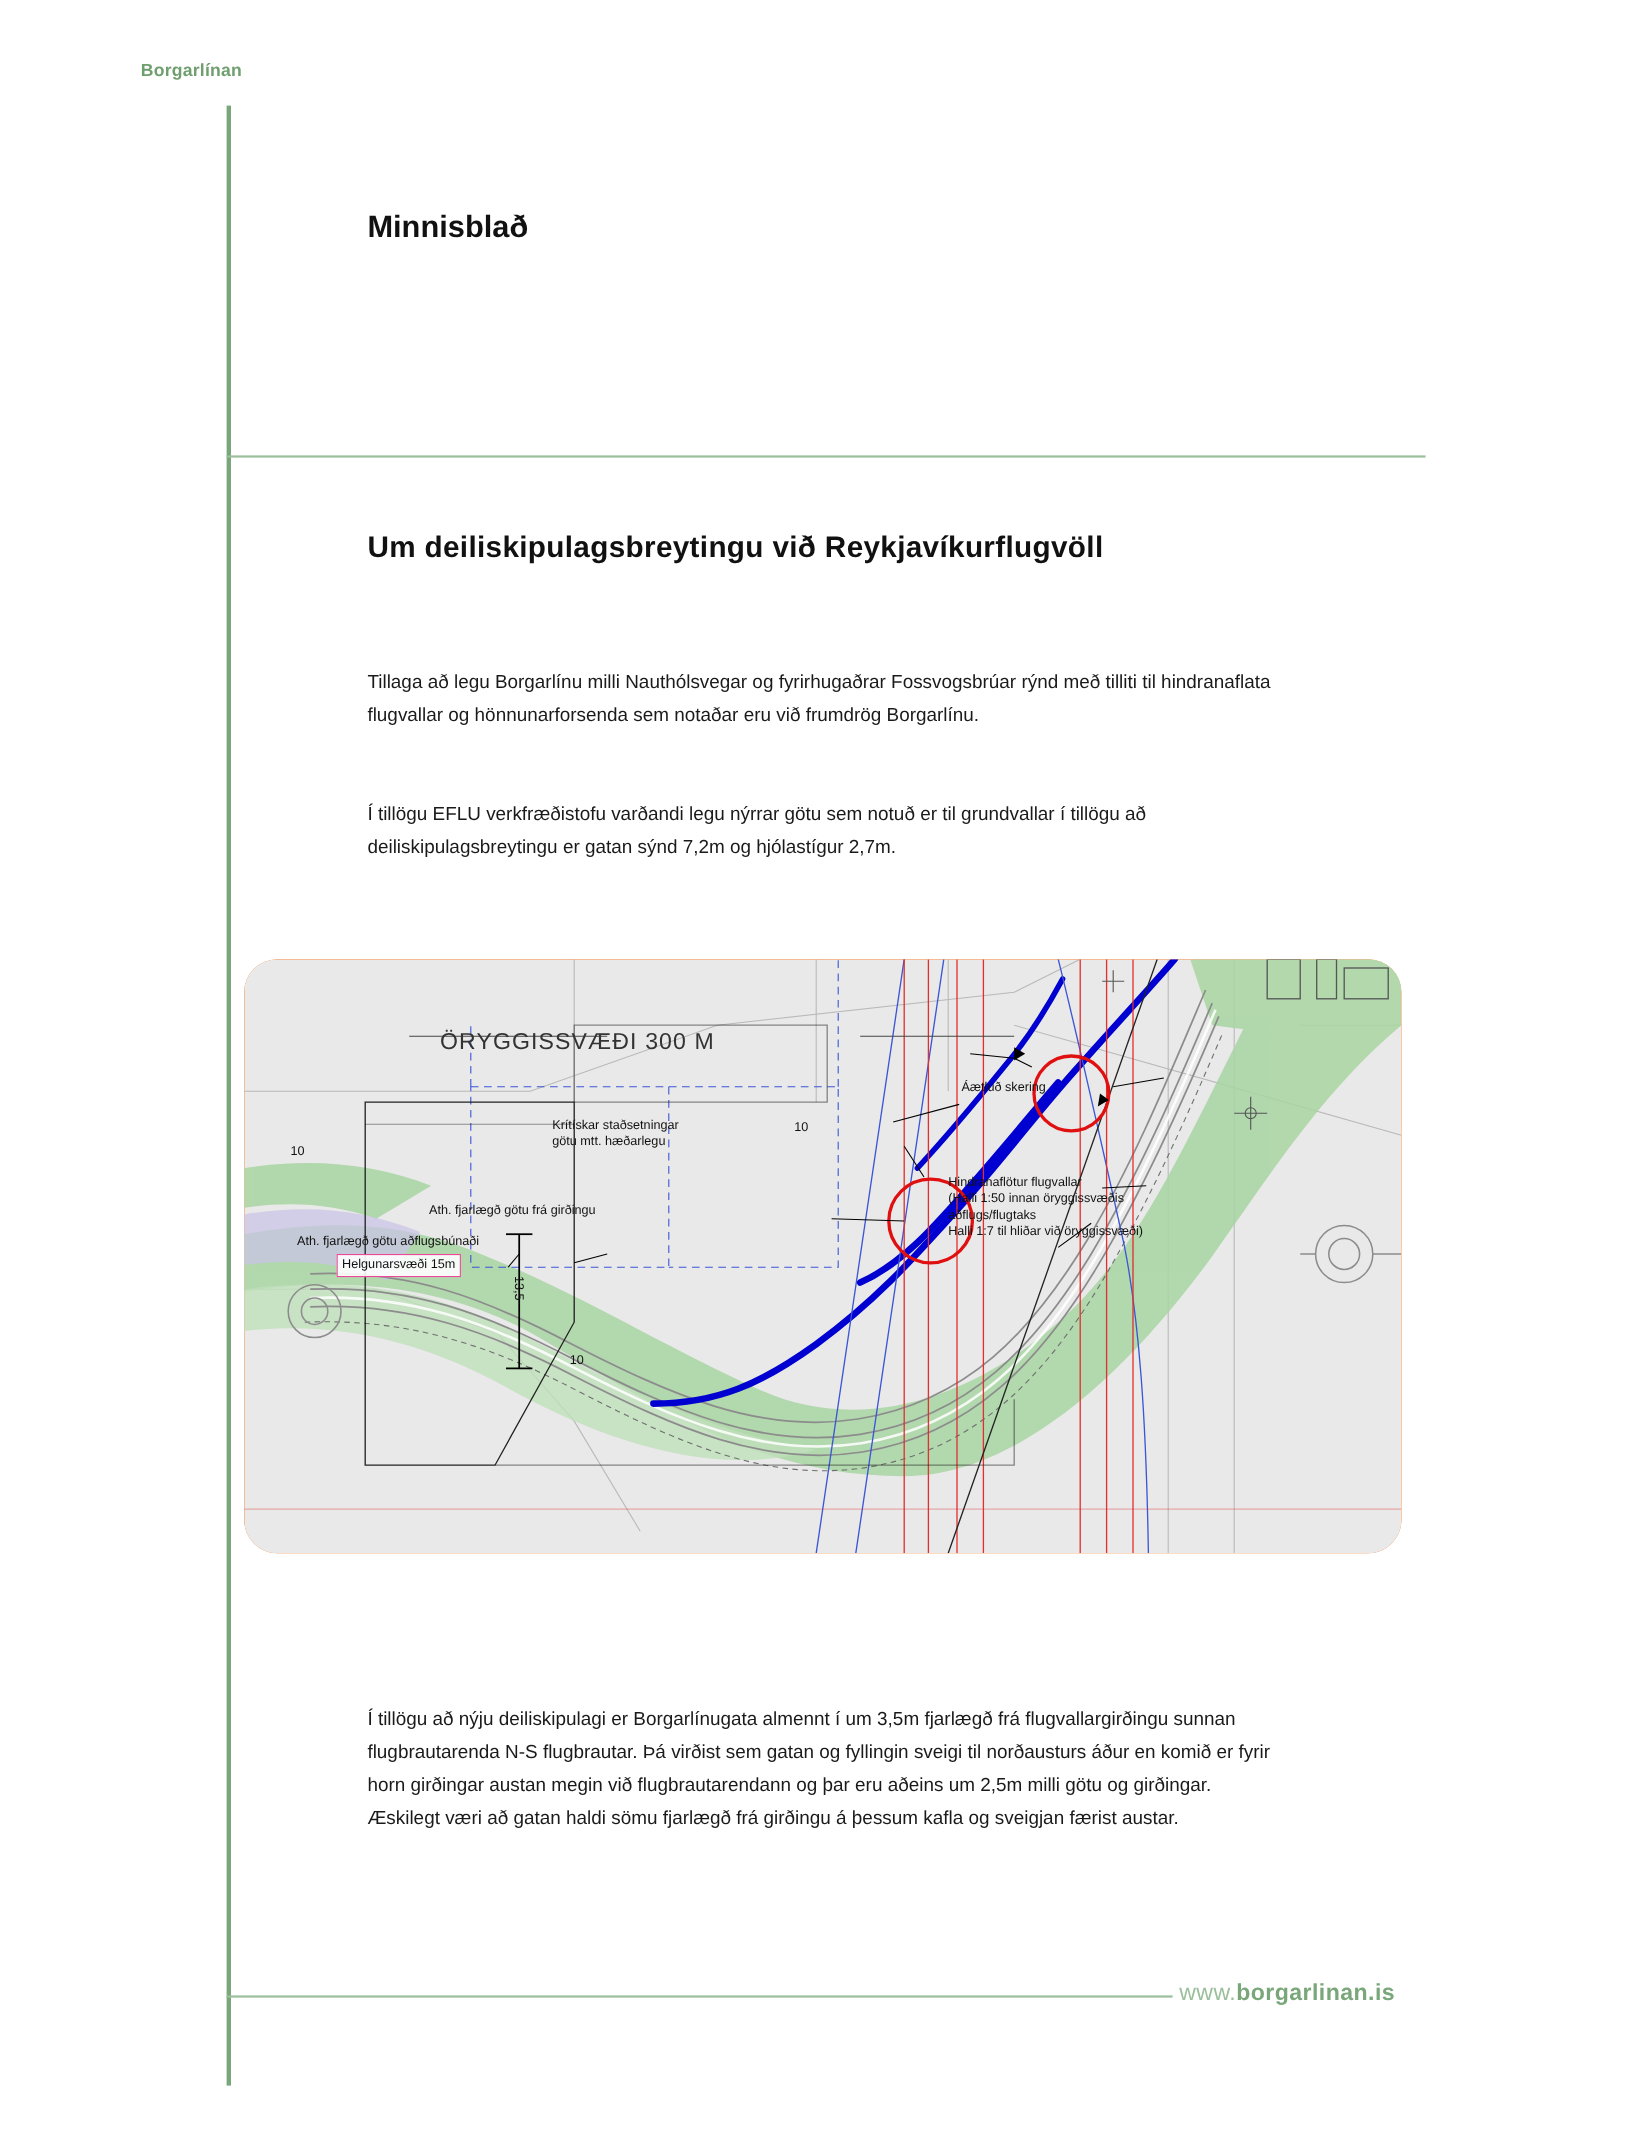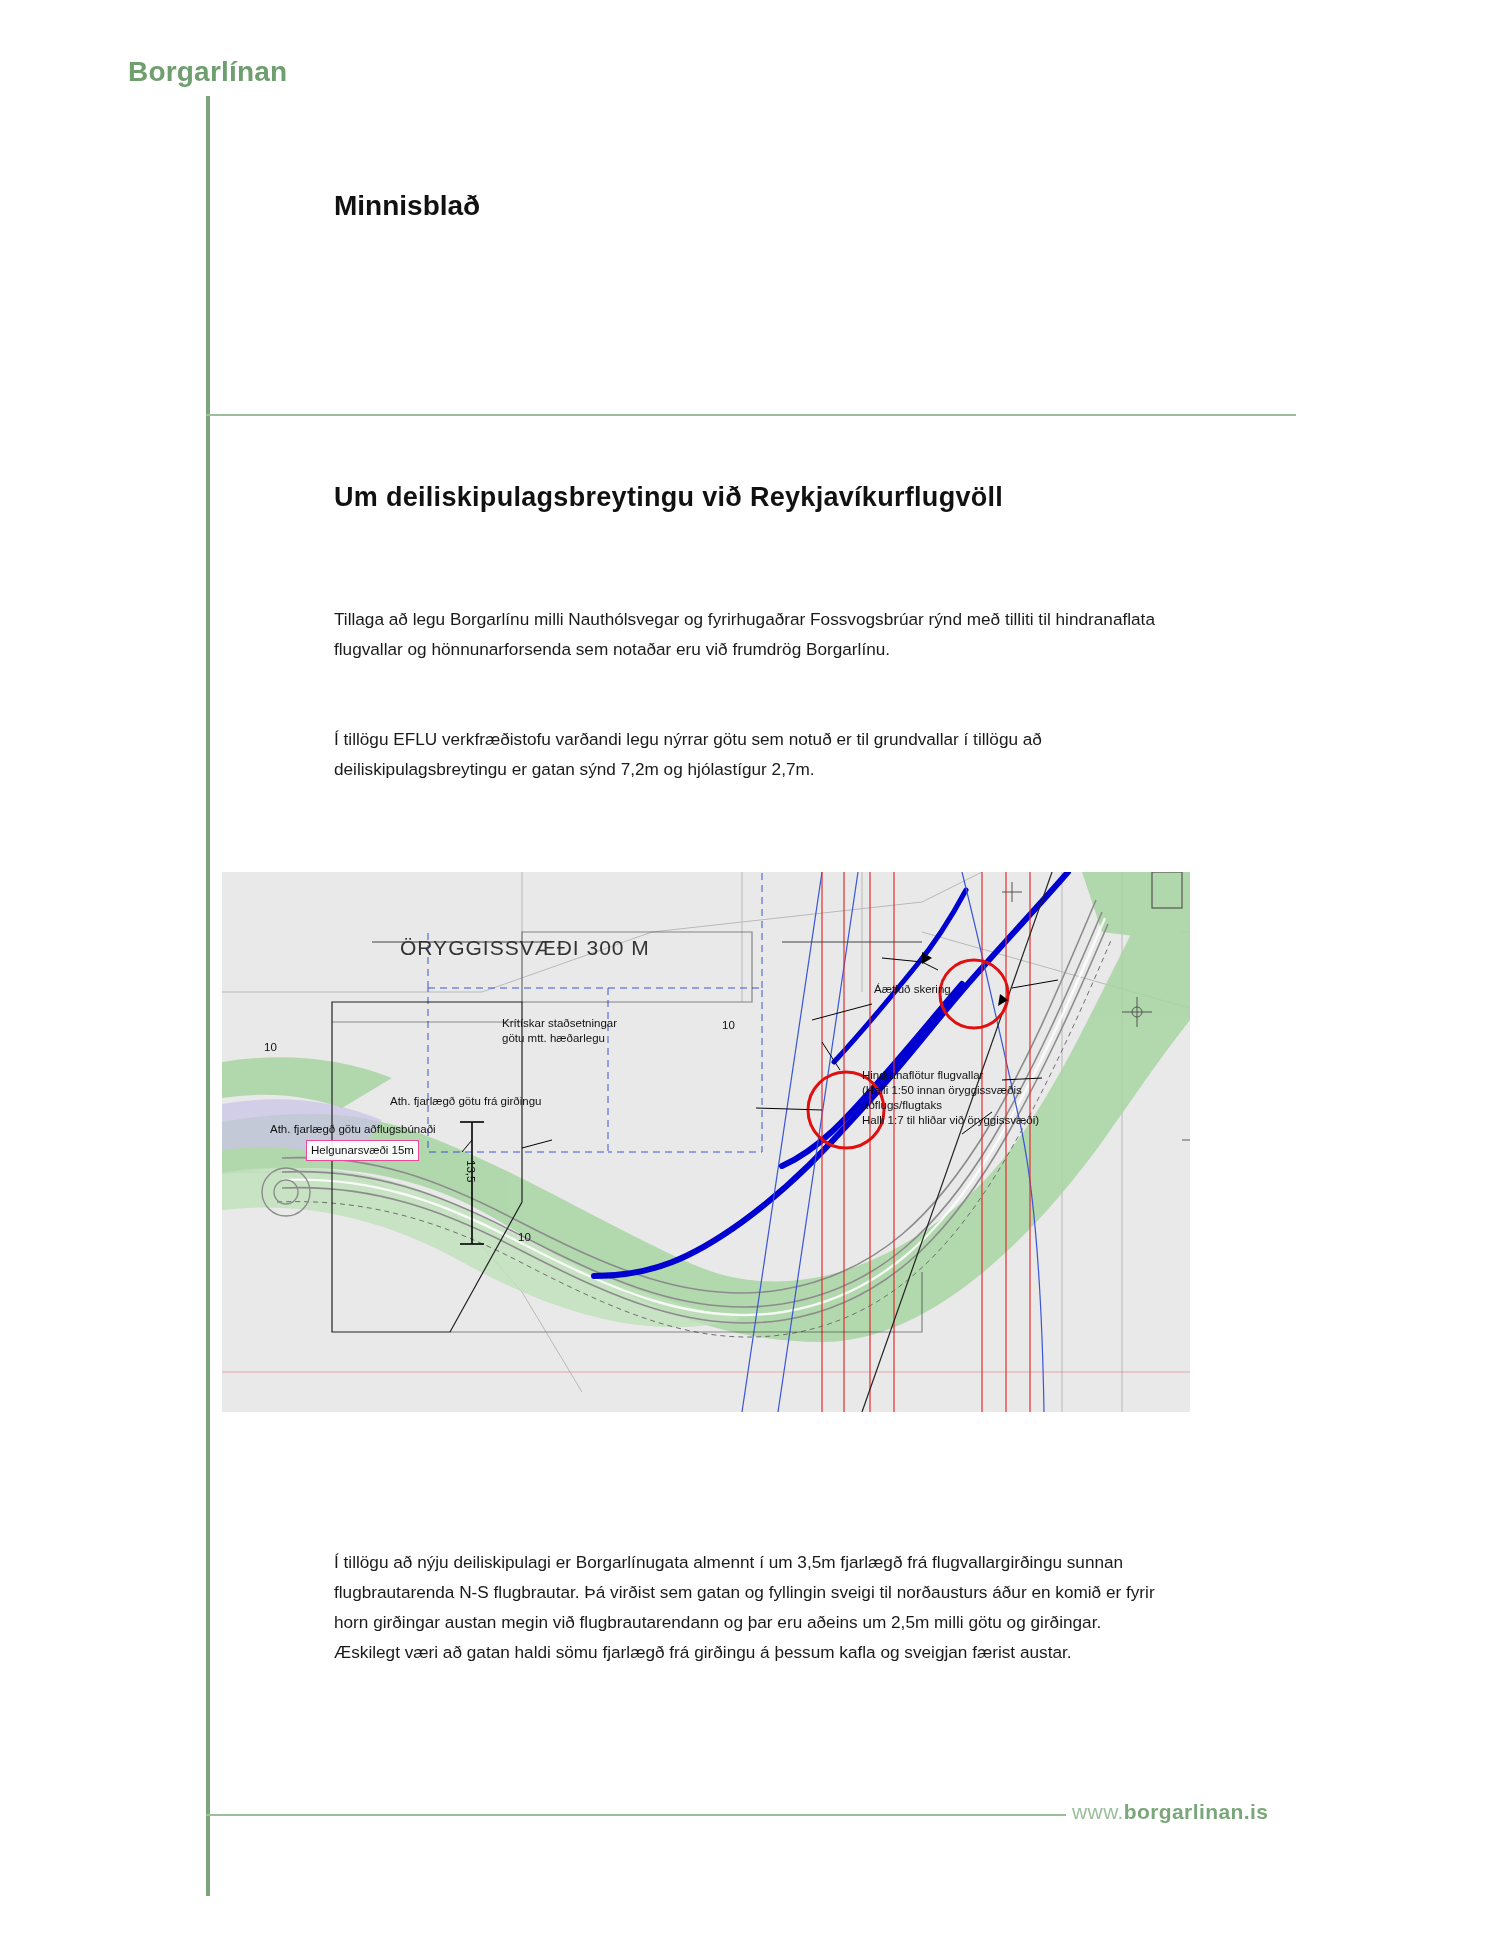--- a/index.html
+++ b/index.html
@@ -19,21 +19,21 @@
   .page {
     position: absolute;
     inset: 0;
   }
 
   
   .brand {
     position: absolute;
     left: 128px;
     top: 56px;
-    font-size: 28px;
+    font-size: 16px;
     font-weight: bold;
     color: #6f9e6f;
     letter-spacing: 0.2px;
   }
 
   
   .left-rule {
     position: absolute;
     left: 206px;
     top: 96px;
@@ -145,24 +145,25 @@
     color: #9bbf9b;
     letter-spacing: 0.4px;
   }
   .footer b { color: #7aa77a; font-weight: bold; }
 
   
   .figure {
     position: absolute;
     left: 222px;
     top: 872px;
-    width: 968px;
+    width: 1052px;
     height: 540px;
     background: #f97316;
     overflow: hidden;
+    border-radius: 30px;
   }
   .figure svg { display: block; }
 
   .fig-label {
     position: absolute;
     font-size: 11.5px;
     color: #111;
     font-family: "Liberation Sans", sans-serif;
     line-height: 1.3;
     white-space: pre;

